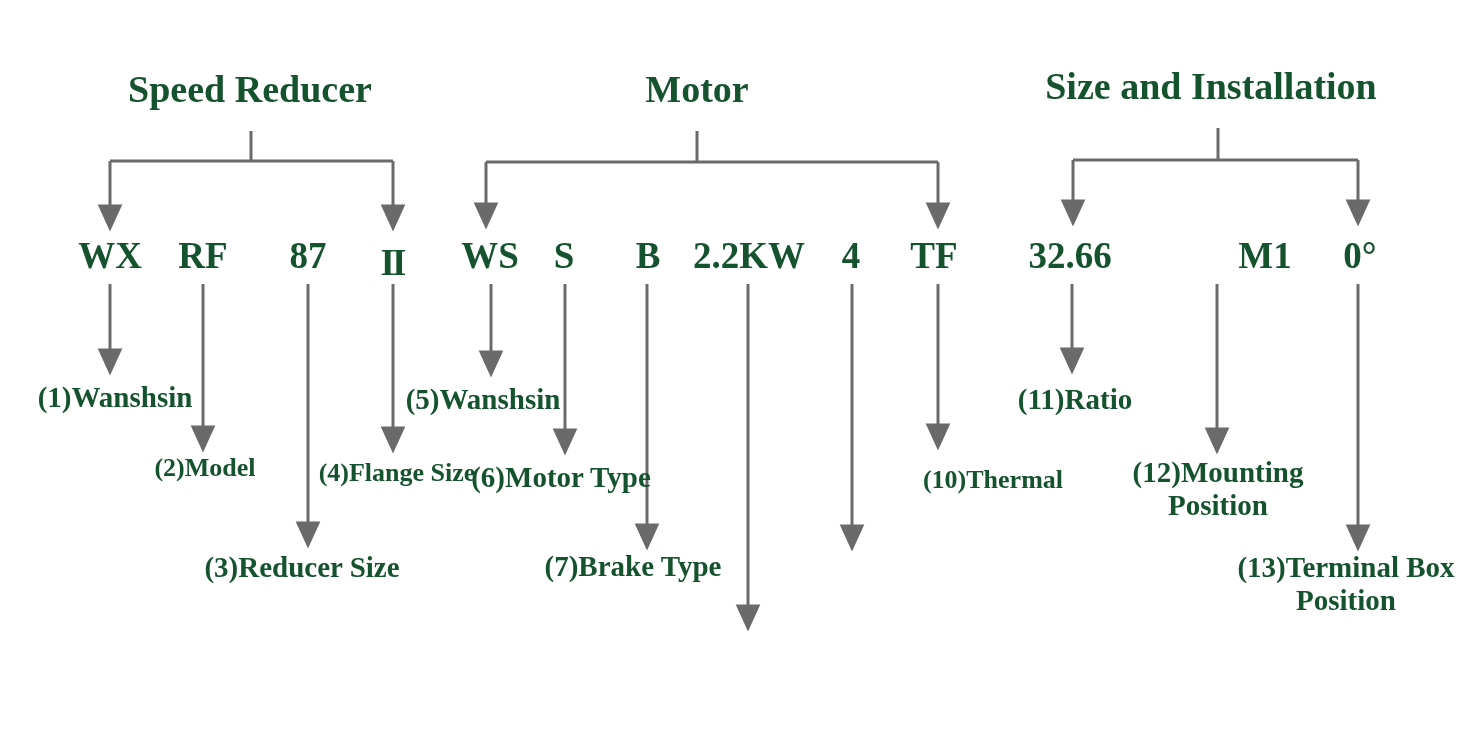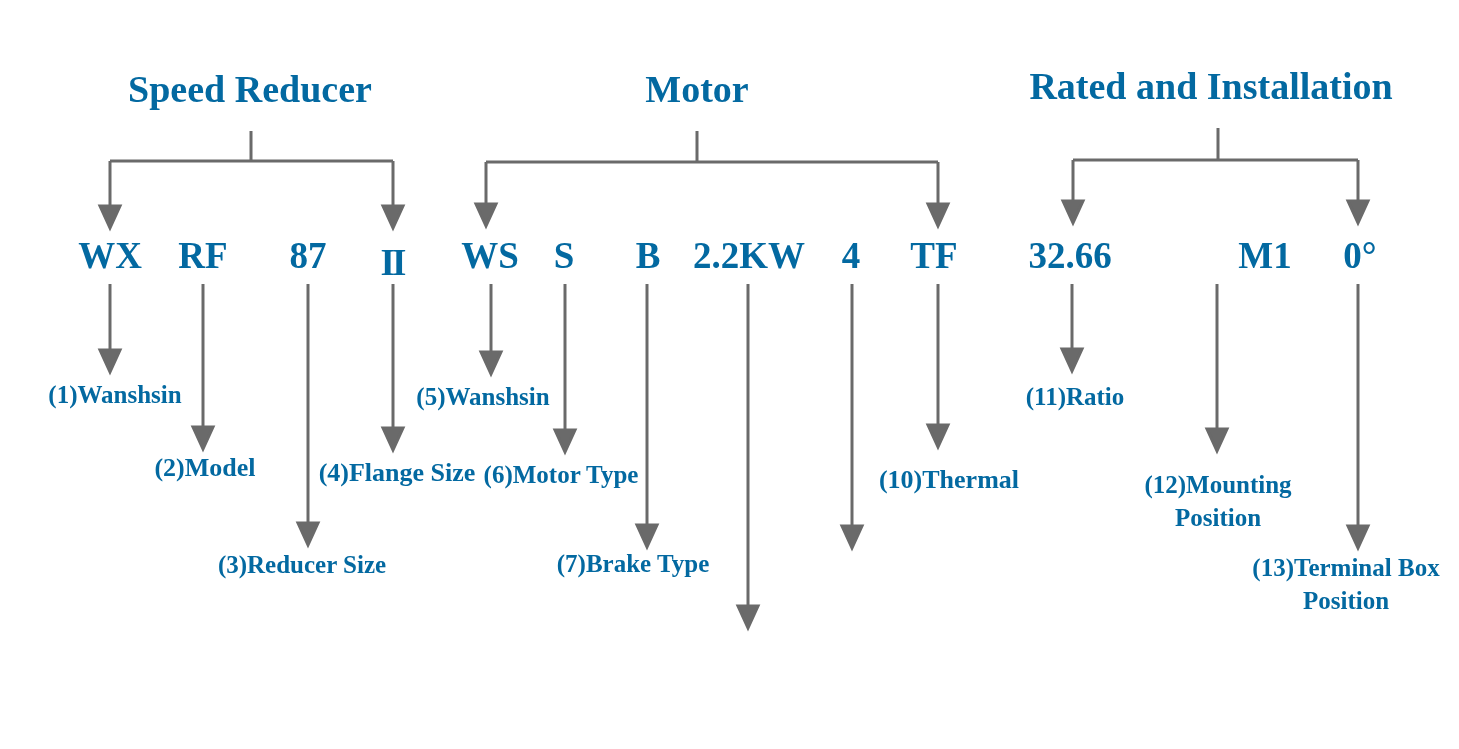--- a/index.html
+++ b/index.html
@@ -2,38 +2,38 @@
 <html><head>
 <meta charset="utf-8">
 <style>
   html,body{margin:0;padding:0;background:#ffffff;}
   .canvas{
     position:relative;
     width:1459px;height:749px;
     background:#ffffff;
     overflow:hidden;
     font-family:"Liberation Serif","DejaVu Serif",serif;
-    color:#0369a1;
+    color:#14532d;
   }
   .wires{position:absolute;left:0;top:0;}
   .txt{
     position:absolute;
     transform:translateX(-50%);
     white-space:nowrap;
     font-weight:bold;
     line-height:1.05;
   }
   .hdr{font-size:38px;}
   .code{font-size:37px;}
   .lbl-s{font-size:26px;}
-  .lbl-m{font-size:25px;}
+  .lbl-m{font-size:29px;}
   .lbl-l{font-size:26px;}
   .two-line{text-align:center;white-space:nowrap;}
   .two-line.lbl-m{line-height:33px;}
-  .two-line.lbl-l{line-height:34px;}
+  .two-line.lbl-l{line-height:34px;margin-left:44px;}
 </style>
 </head>
 <body>
 
 <div class="canvas">
 
   <svg class="wires" width="1459" height="749" viewBox="0 0 1459 749" stroke="#6a6a6a" stroke-width="3" fill="#6a6a6a">
 
     <g>
       <path fill="none" d="M251 131 V161 M110 161 H393 M110 161 V206 M393 161 V206"></path>
@@ -100,21 +100,21 @@
         <polygon points="1217,451 1207,429 1227,429"></polygon>
     </g>
     <g>
       <line x1="1358" y1="284" x2="1358" y2="527"></line>
         <polygon points="1358,548 1348,526 1368,526"></polygon>
     </g>
   </svg>
 
   <div class="txt hdr" style="left:250px;top:70px">Speed Reducer</div>
   <div class="txt hdr" style="left:697px;top:70px">Motor</div>
-  <div class="txt hdr" style="left:1211px;top:67px">Rated and Installation</div>
+  <div class="txt hdr" style="left:1211px;top:67px">Size and Installation</div>
 
   <div class="txt code" style="left:110px;top:237px">WX</div>
   <div class="txt code" style="left:203px;top:237px">RF</div>
   <div class="txt code" style="left:308px;top:237px">87</div>
   <div class="txt code" style="left:392px;top:244px;letter-spacing:-3px">II</div>
   <div class="txt code" style="left:490px;top:237px">WS</div>
   <div class="txt code" style="left:564px;top:237px">S</div>
   <div class="txt code" style="left:648px;top:237px">B</div>
   <div class="txt code" style="left:749px;top:237px">2.2KW</div>
   <div class="txt code" style="left:851px;top:237px">4</div>
@@ -130,21 +130,21 @@
   <div class="txt lbl-m" style="left:483px;top:384px">(5)Wanshsin</div>
   <div class="txt lbl-m" style="left:561px;top:462px">(6)Motor Type</div>
   <div class="txt lbl-m" style="left:633px;top:551px">(7)Brake Type</div>
 
   <div class="txt lbl-l two-line" style="left:949px;top:463px">
     <div>(10)Thermal</div>
   </div>
 
   <div class="txt lbl-m" style="left:1075px;top:384px">(11)Ratio</div>
 
-  <div class="txt lbl-m two-line" style="left:1218px;top:468px">
+  <div class="txt lbl-m two-line" style="left:1218px;top:456px">
     <div>(12)Mounting</div>
     <div>Position</div>
   </div>
 
   <div class="txt lbl-m two-line" style="left:1346px;top:551px">
     <div>(13)Terminal Box</div>
     <div>Position</div>
   </div>
 
 </div>

